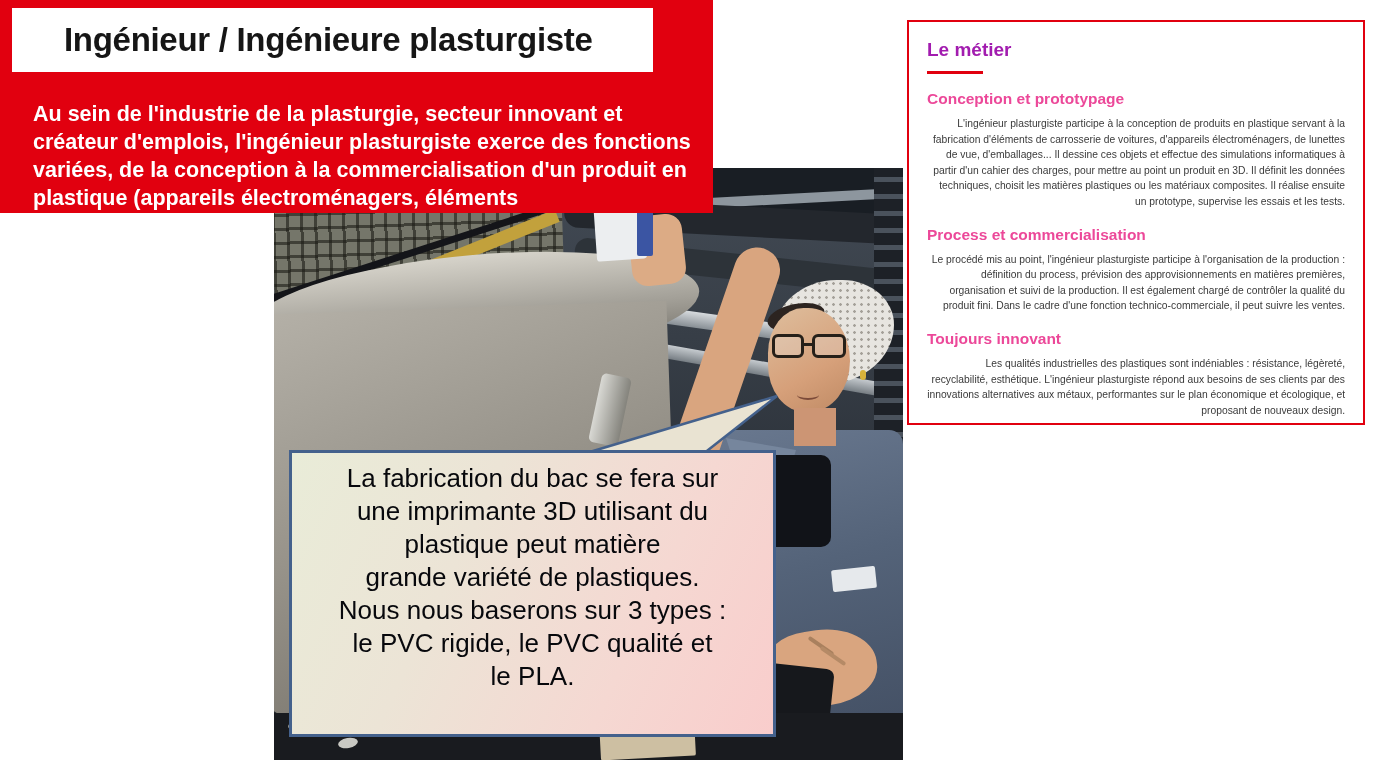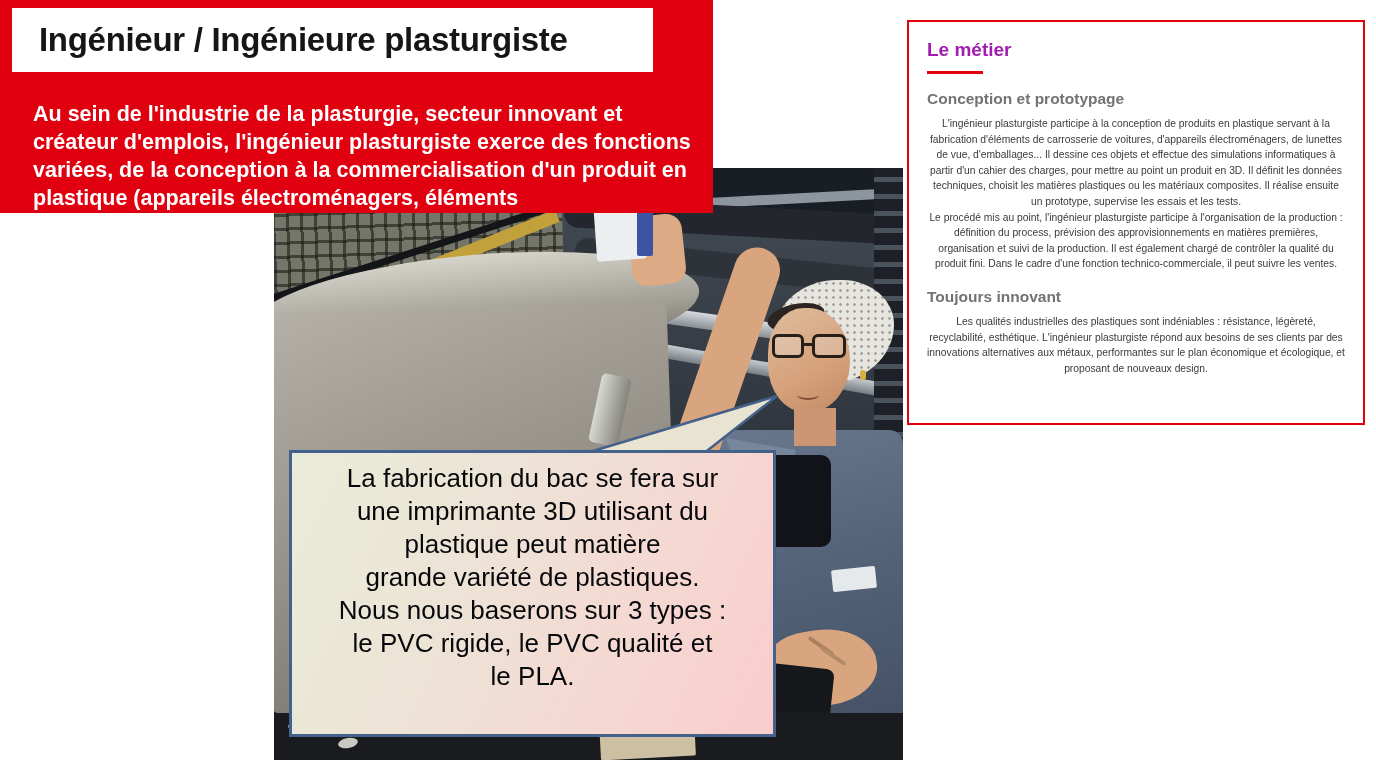--- a/index.html
+++ b/index.html
@@ -5,34 +5,34 @@
   * { margin:0; padding:0; box-sizing:border-box; }
   html,body { width:1376px; height:766px; background:#ffffff; overflow:hidden;
               font-family:"Liberation Sans", sans-serif; position:relative; }
 
   
   .hero { position:absolute; left:0; top:0; width:713px; height:213px;
           background:#e1000f; z-index:3; }
   .hero-title-box { position:absolute; left:12px; top:8px; width:641px; height:64px;
           background:#ffffff; display:flex; align-items:center; }
   .hero-title { font-size:33px; font-weight:bold; color:#161616; padding-left:27px;
-          letter-spacing:-0.3px; white-space:nowrap; }
+          letter-spacing:-0.3px; white-space:nowrap;margin-left:25px; }
   .hero-intro { position:absolute; left:33px; top:88px; width:662px;
           font-size:21.5px; font-weight:bold; color:#ffffff; line-height:28px;margin-top:12px; }
 
   
   .panel { position:absolute; left:907px; top:20px; width:458px; height:405px;
           border:2px solid #e1000f; background:#ffffff; z-index:3;
           padding:17px 18px 0 18px; }
   .panel-title { font-size:19px; font-weight:bold; color:#a21caf; }
   .panel-rule { width:56px; height:3px; background:#e1000f; margin:10px 0 0 0; }
-  .panel-section-heading { font-size:15.5px; font-weight:bold; color:#737373;
+  .panel-section-heading { font-size:15.5px; font-weight:bold; color:#ec4899;
           margin:16px 0 8px 0; }
   .panel-section-body { font-size:10.3px; color:#3a3a3a; line-height:15.6px;
-          text-align:center; }
+          text-align:right; }
 
   
   .photo { position:absolute; left:274px; top:168px; width:629px; height:592px;
           overflow:hidden; z-index:1;
           background:linear-gradient(180deg,#434b55 0%,#2c323a 55%,#20242a 100%); }
   .photo * { position:absolute; }
   .ph-block-blue { left:306px; top:4px; width:100px; height:42px; background:#3e5876; }
   .ph-block-dark { left:406px; top:0; width:223px; height:57px; background:#191e24; }
   .ph-bar-light { left:430px; top:25px; width:200px; height:10px; background:#8d969e;
           transform:rotate(-3deg); }
@@ -202,20 +202,21 @@
 <div class="panel">
   <div class="panel-title">Le métier</div>
   <div class="panel-rule"></div>
 
   <div>
     <div class="panel-section-heading">Conception et prototypage</div>
     <div class="panel-section-body">L'ingénieur plasturgiste participe à la conception de produits en plastique servant à la fabrication d'éléments de carrosserie de voitures, d'appareils électroménagers, de lunettes de vue, d'emballages... Il dessine ces objets et effectue des simulations informatiques à partir d'un cahier des charges, pour mettre au point un produit en 3D. Il définit les données techniques, choisit les matières plastiques ou les matériaux composites. Il réalise ensuite un prototype, supervise les essais et les tests.</div>
   </div>
 
   <div>
+    <div class="panel-section-heading">Process et commercialisation</div>
     <div class="panel-section-body">Le procédé mis au point, l'ingénieur plasturgiste participe à l'organisation de la production : définition du process, prévision des approvisionnements en matières premières, organisation et suivi de la production. Il est également chargé de contrôler la qualité du produit fini. Dans le cadre d'une fonction technico-commerciale, il peut suivre les ventes.</div>
   </div>
 
   <div>
     <div class="panel-section-heading">Toujours innovant</div>
     <div class="panel-section-body">Les qualités industrielles des plastiques sont indéniables : résistance, légèreté, recyclabilité, esthétique. L'ingénieur plasturgiste répond aux besoins de ses clients par des innovations alternatives aux métaux, performantes sur le plan économique et écologique, et proposant de nouveaux design.</div>
   </div>
 </div>
 
 <svg class="bubble-tail" width="212" height="64">

